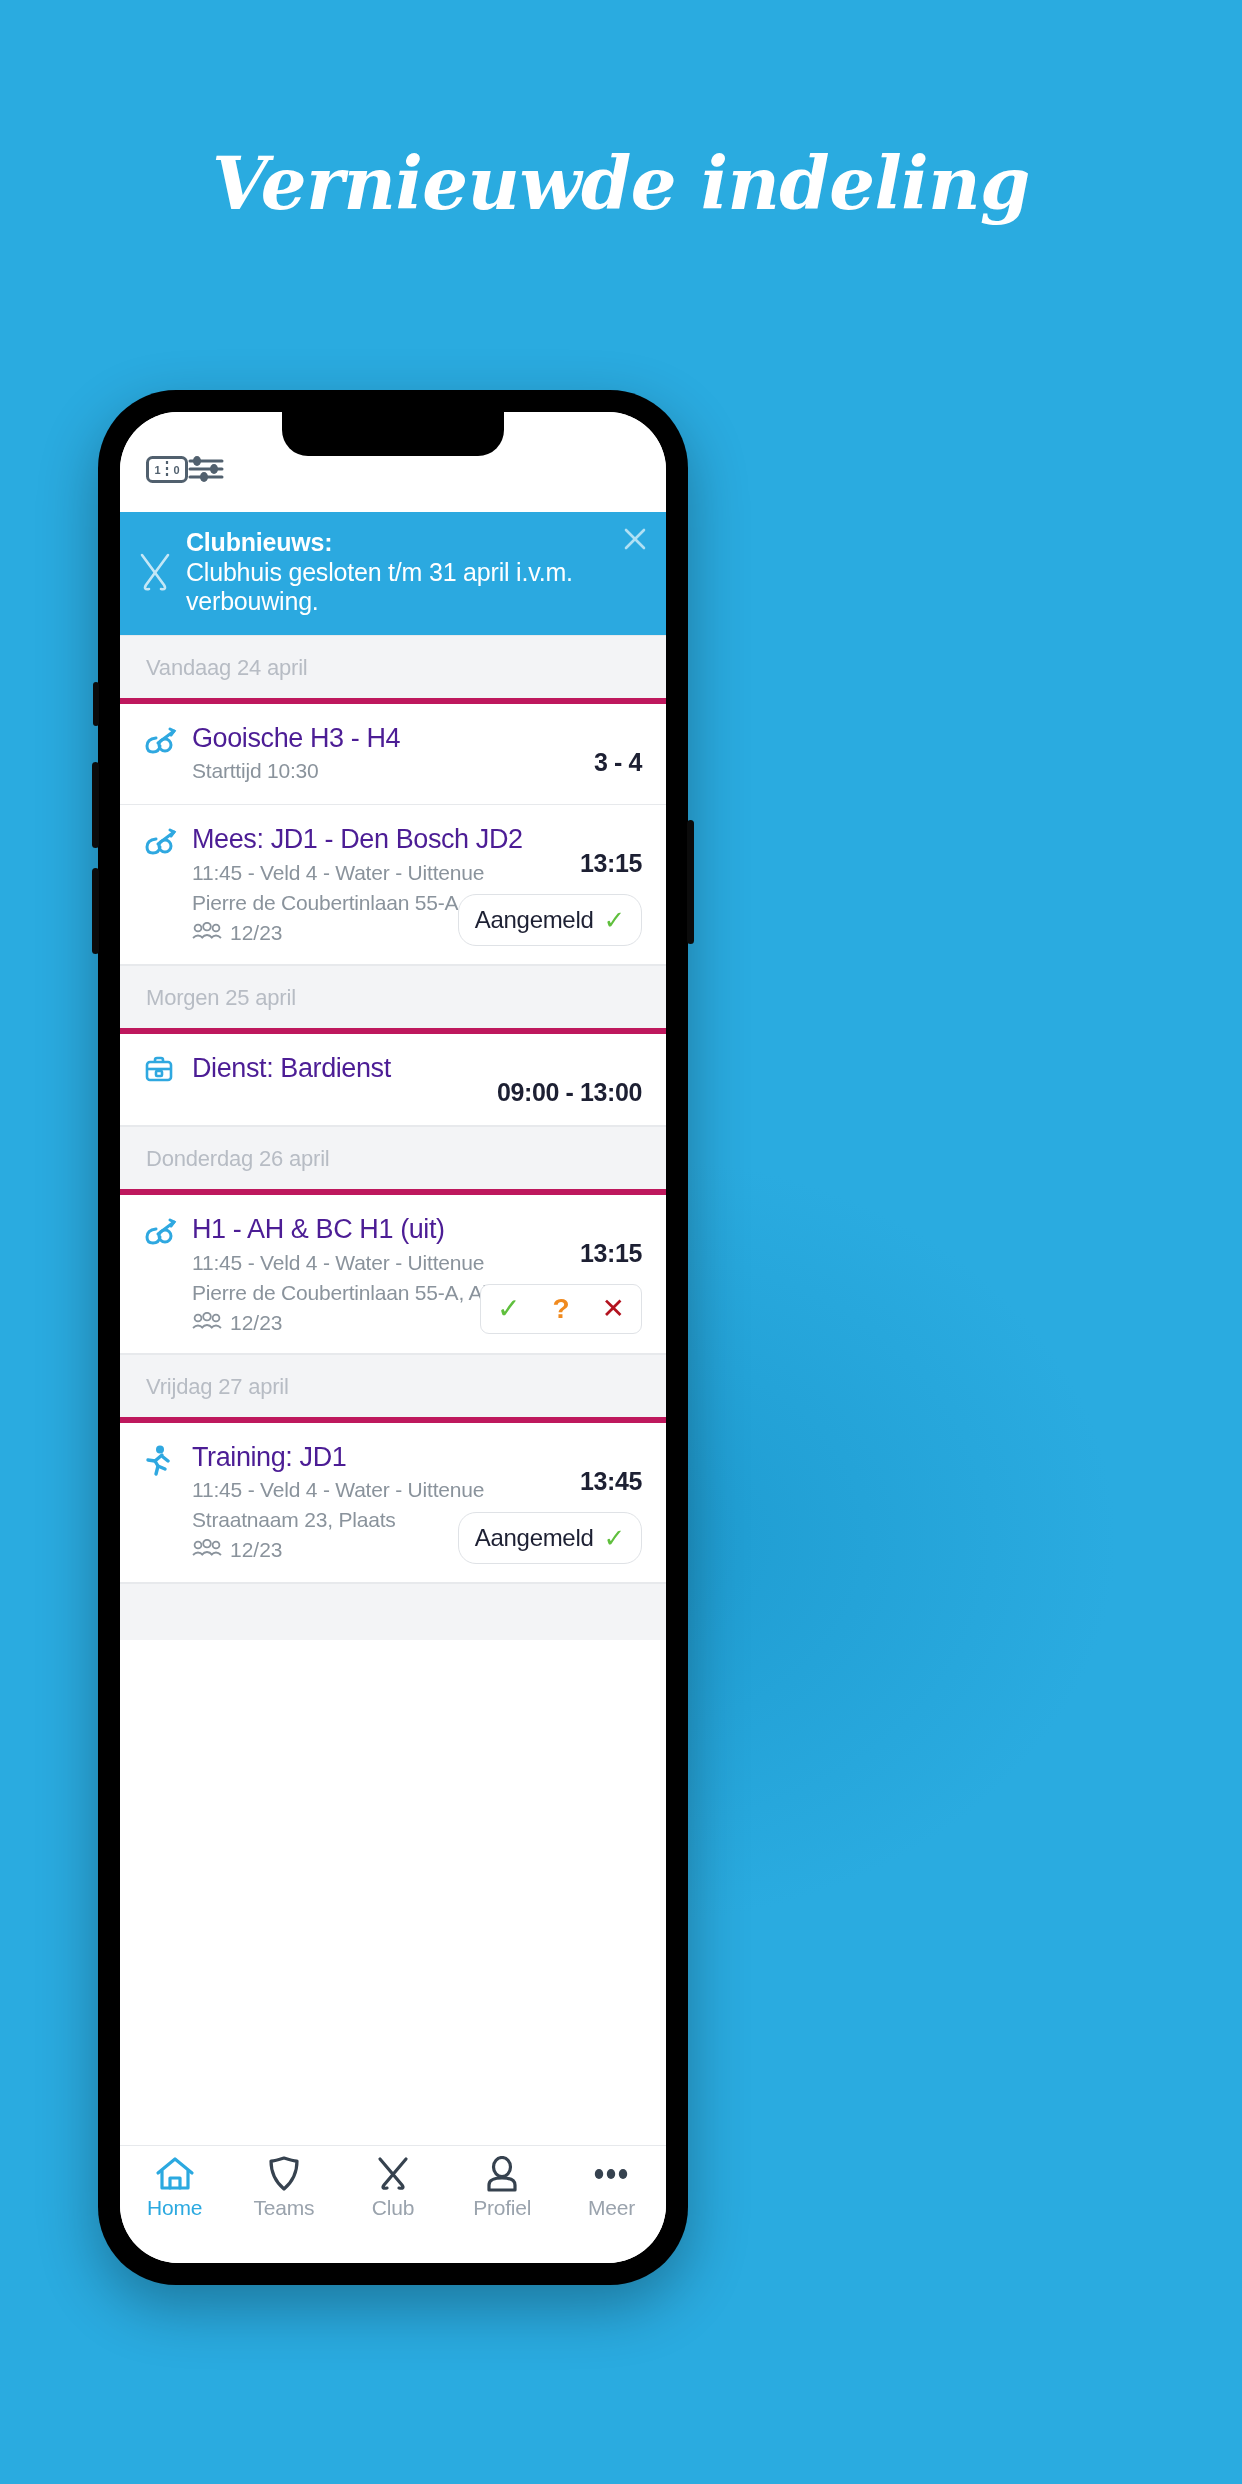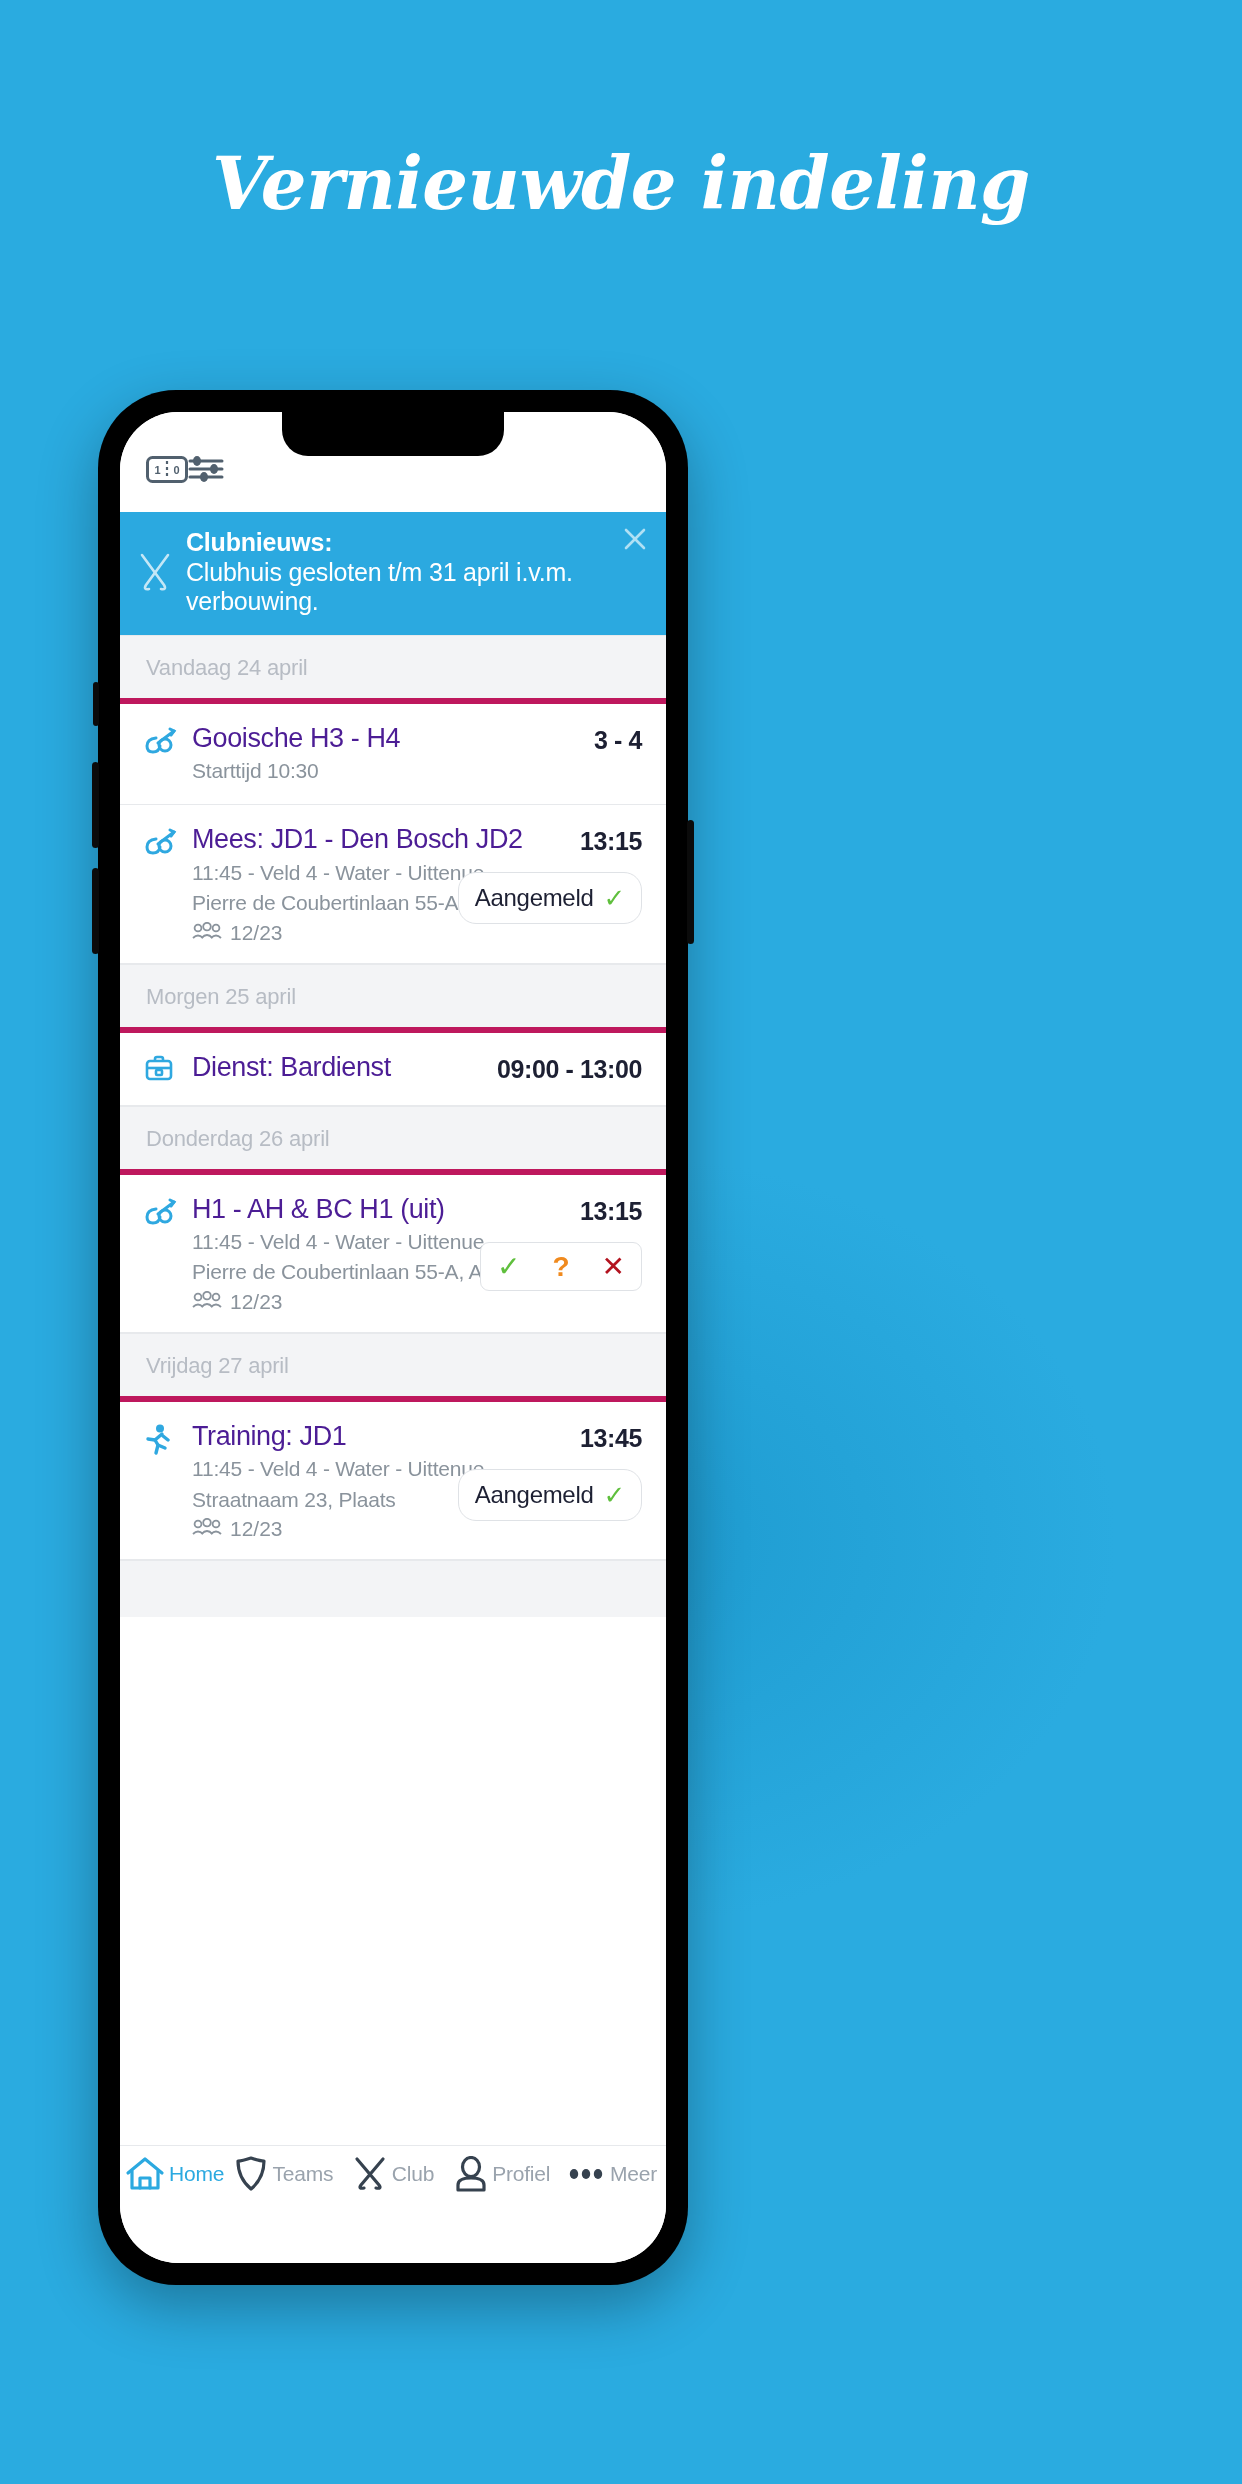--- a/index.html
+++ b/index.html
@@ -123,20 +123,21 @@
     font-size:21px;color:#8a939c;letter-spacing:-0.2px;line-height:1.45;
     white-space:nowrap;
   }
   .row-att{
     font-size:21px;color:#8a939c;display:flex;align-items:center;gap:8px;
     margin-top:2px;
   }
   .row-right{
     flex:0 0 auto;display:flex;flex-direction:column;align-items:flex-end;
     min-width:120px;
+    margin-top:22px;
   }
   .row-time{
     font-size:25px;font-weight:bold;color:#1d2033;letter-spacing:-0.4px;
     white-space:nowrap;padding-top:4px;
   }
   .row-time.wide{font-size:25px;}
   .pill{
     margin-top:16px;border:1px solid #dfe2e6;border-radius:18px;
     background:#fff;padding:11px 16px;
     display:flex;align-items:center;gap:10px;
@@ -157,23 +158,22 @@
   .filler{background:#f3f4f6;height:56px;border-top:1px solid #e7e9ec;}
 
   
   .tabbar{
     position:absolute;left:0;bottom:0;width:546px;height:118px;
     background:#fff;display:flex;align-items:flex-start;
     border-top:1px solid #e7e9ec;
     padding-top:10px;box-sizing:border-box;
   }
   .tab{
-    flex:1;display:flex;align-items:center;gap:4px;
+    flex:1;display:flex;flex-direction:column;align-items:center;gap:4px;
     cursor:pointer;
-    justify-content:center;
   }
   .tab .lbl{font-size:21px;color:#9aa3ad;letter-spacing:-0.2px;}
   .tab.active .lbl{color:#2ba9e0;}
   .tab svg{display:block;}
 </style>
 </head>
 <body>
 
 <div class="bg"></div>
 

